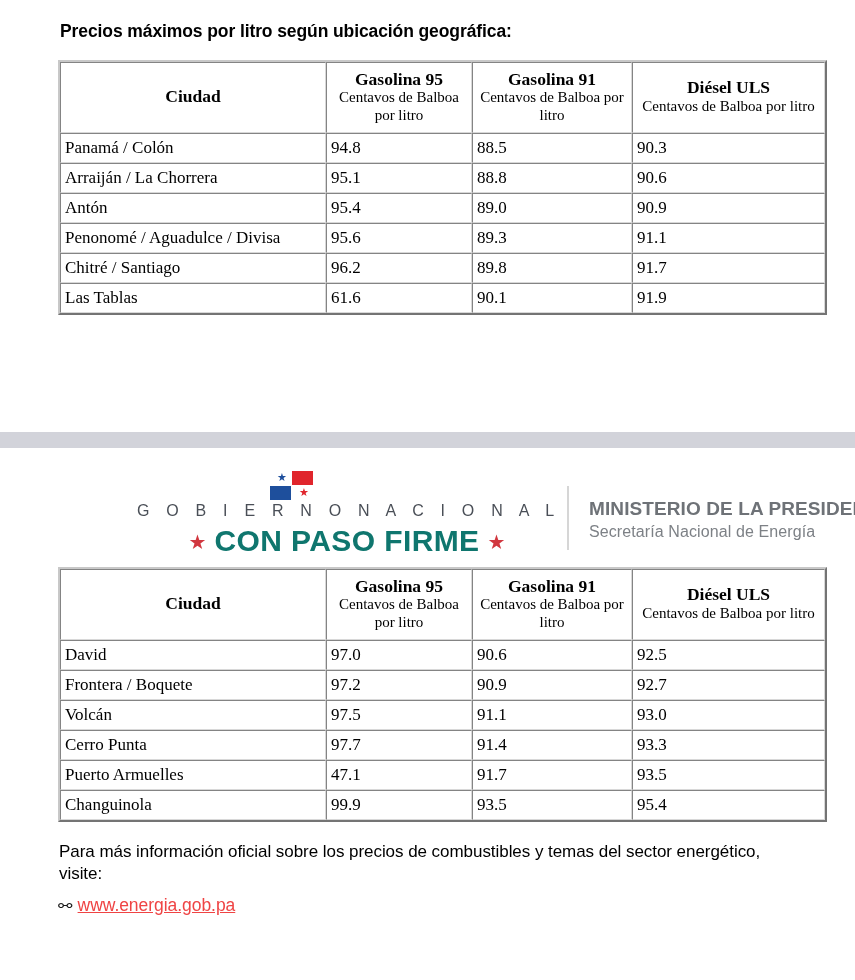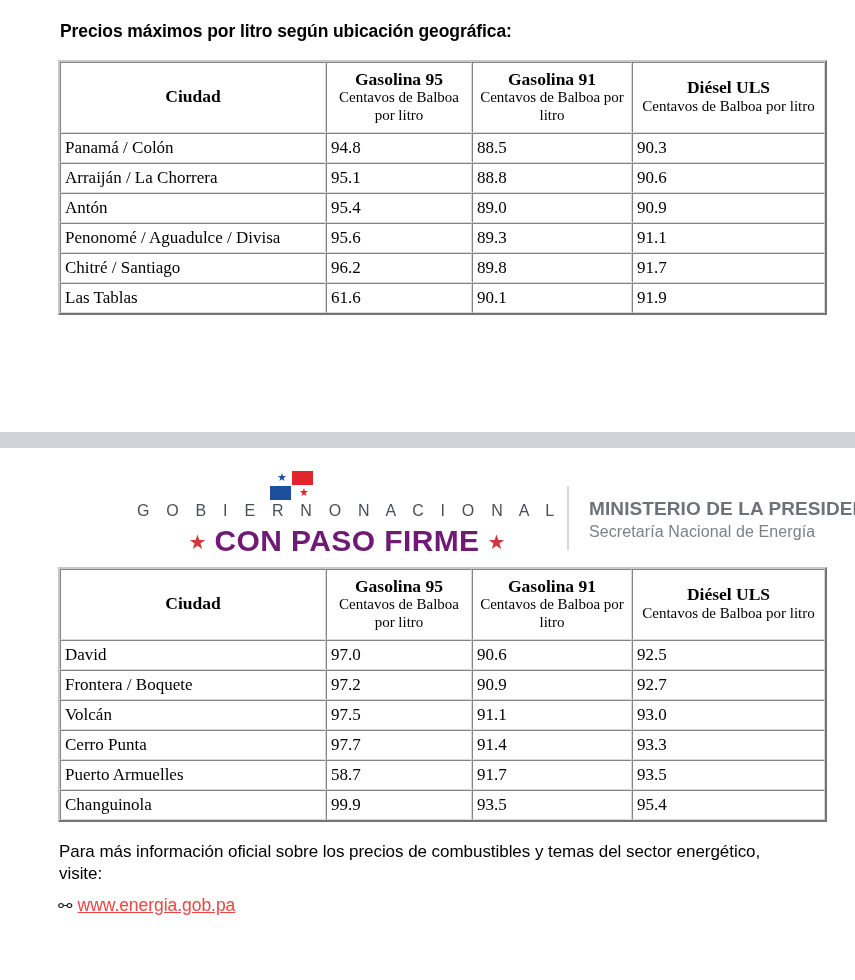--- a/index.html
+++ b/index.html
@@ -164,21 +164,21 @@
     text-align: center;
     white-space: nowrap;
     font-family: "Liberation Sans", sans-serif;
   }
   .con-paso .cp-star {
     color: #d1373f;
     font-size: 20px;
     vertical-align: 2px;
   }
   .con-paso .cp-text {
-    color: #701a75;
+    color: #0f766e;
     font-size: 30px;
     font-weight: bold;
     letter-spacing: 0.4px;
     margin: 0 8px;
   }
 
   .logo-divider {
     position: absolute;
     left: 430px;
     top: 18px;
@@ -378,21 +378,21 @@
         <td class="col-diesel">93.0</td>
       </tr>
       <tr>
         <td class="col-city">Cerro Punta</td>
         <td class="col-g95">97.7</td>
         <td class="col-g91">91.4</td>
         <td class="col-diesel">93.3</td>
       </tr>
       <tr>
         <td class="col-city">Puerto Armuelles</td>
-        <td class="col-g95">58.7</td>
+        <td class="col-g95">47.1</td>
         <td class="col-g91">91.7</td>
         <td class="col-diesel">93.5</td>
       </tr>
       <tr>
         <td class="col-city">Changuinola</td>
         <td class="col-g95">99.9</td>
         <td class="col-g91">93.5</td>
         <td class="col-diesel">95.4</td>
       </tr>
     </tbody>

